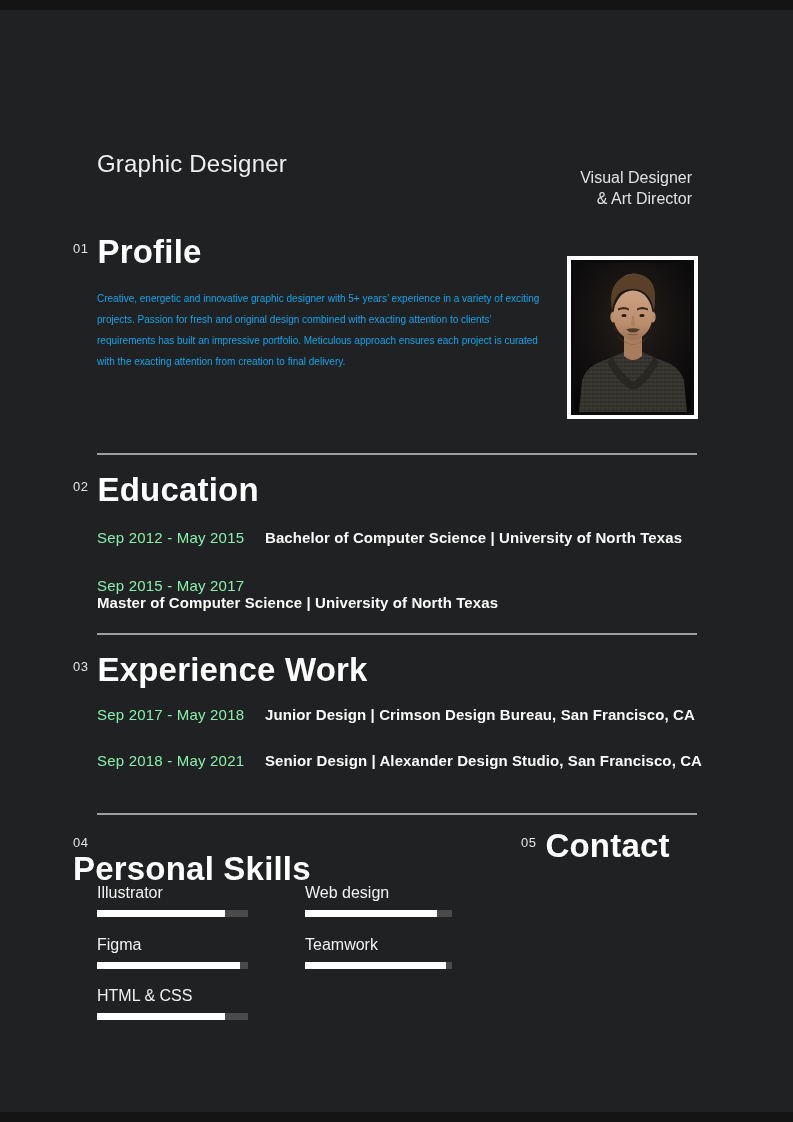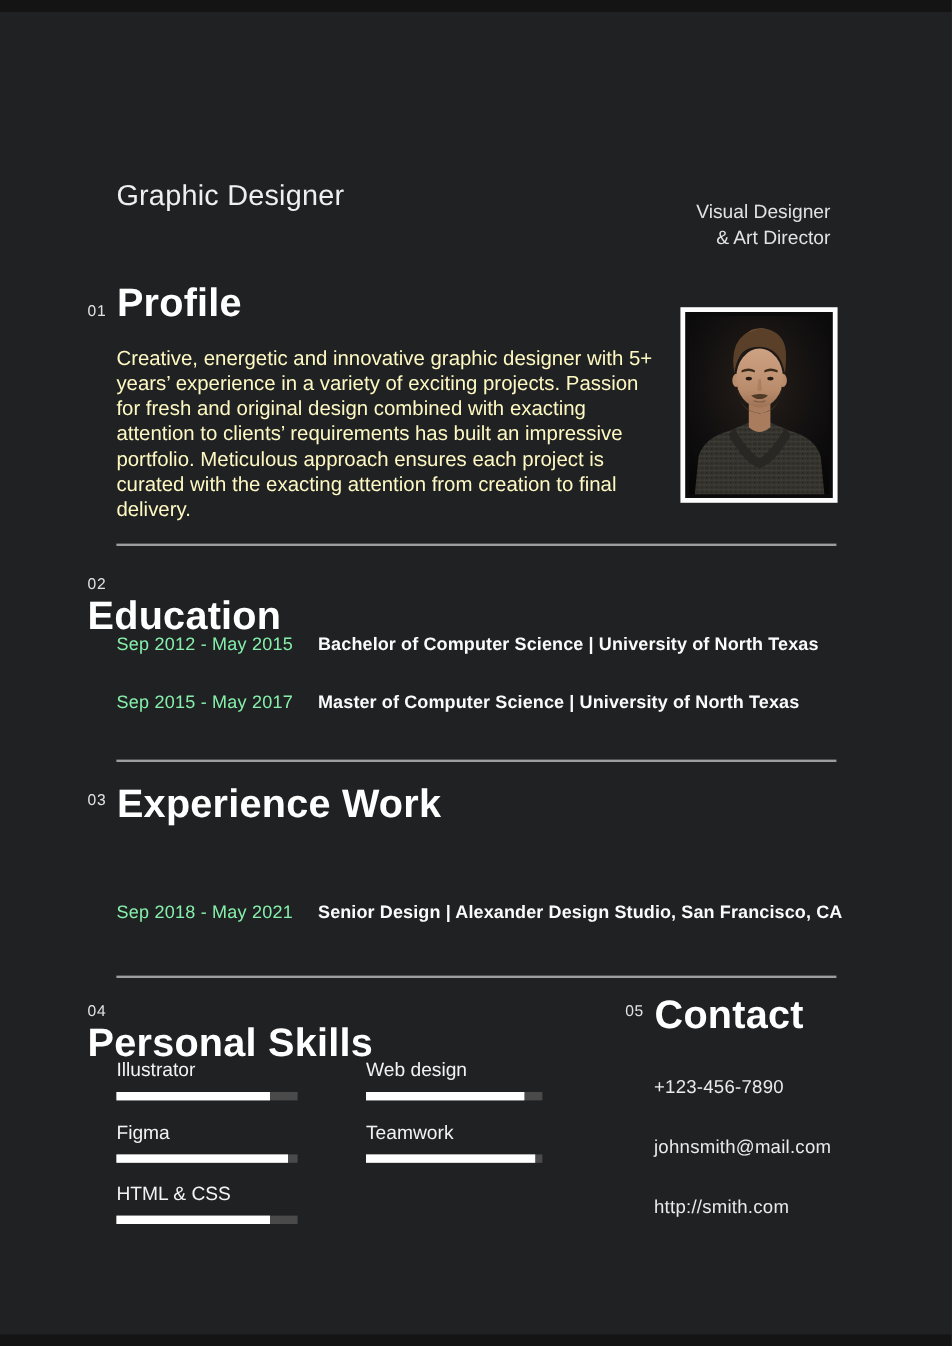--- a/index.html
+++ b/index.html
@@ -25,21 +25,21 @@
     position:absolute;right:101px;top:167px;
     font-size:16px;line-height:21px;color:#e2e2e2;text-align:right;
   }
 
   .sec-head{position:absolute;display:flex;align-items:flex-start;gap:9px;}
   .sec-num{font-size:13px;line-height:13px;color:#e3e3e3;padding-top:1px;letter-spacing:0.5px;}
   .sec-title{font-size:33px;line-height:26px;font-weight:700;color:#ffffff;margin-top:-2px;letter-spacing:0.2px;}
 
   .profile-text{
     position:absolute;left:97px;top:288px;width:447px;margin:0;
-    font-size:17px;line-height:21px;color:#fef9c3;
+    font-size:10px;line-height:21px;color:#0ea5e9;
   }
 
   .photo-frame{
     position:absolute;left:567px;top:256px;width:131px;height:163px;
     box-sizing:border-box;border:4px solid #fdfdfd;background:#0b0b0b;padding:3px;
   }
   .photo-frame svg{display:block;width:100%;height:100%;}
 
   .divider{position:absolute;left:97px;width:600px;height:2px;background:#9e9e9e;}
 
@@ -66,21 +66,21 @@
 <div class="page">
   <div class="edge-strip top"></div>
 
   <h2 class="role">Graphic Designer</h2>
 
   <div class="tagline">
     <div>Visual Designer</div>
     <div>&amp; Art Director</div>
   </div>
 
-  <div class="sec-head" style="left:73px;top:241px;align-items:flex-end;">
+  <div class="sec-head" style="left:73px;top:241px;">
     <span class="sec-num">01</span>
     <span class="sec-title">Profile</span>
   </div>
   <p class="profile-text">Creative, energetic and innovative graphic designer with 5+ years’ experience in a variety of exciting projects. Passion for fresh and original design combined with exacting attention to clients’ requirements has built an impressive portfolio. Meticulous approach ensures each project is curated with the exacting attention from creation to final delivery.</p>
 
   <div class="photo-frame">
     <svg viewBox="0 0 117 149" preserveAspectRatio="xMidYMid slice" role="img">
       <defs>
         <radialGradient id="pbg" cx="50%" cy="38%" r="78%">
           <stop offset="0%" stop-color="#261f19"></stop>
@@ -124,39 +124,43 @@
       <ellipse cx="50" cy="52.5" rx="2.6" ry="1.6" fill="#241a12"></ellipse>
       <ellipse cx="68" cy="52.5" rx="2.6" ry="1.6" fill="#241a12"></ellipse>
 
       <path d="M38,48 Q34,25 46,16 Q56,8 68,12 Q81,17 81,33 Q81,43 80,48 Q78,37 73,32 Q68,26 59,26 Q46,26 42,35 Q39,40 38,48 Z" fill="#5a4028"></path>
       <path d="M47,16 Q57,9 67,12 Q60,9 52,12 Z" fill="#6f5134"></path>
     </svg>
   </div>
 
   <div class="divider" style="top:453px;"></div>
 
-  <div class="sec-head" style="left:73px;top:479px;flex-direction:column;">
+  <div class="sec-head" style="left:73px;top:479px;">
     <span class="sec-num">02</span>
     <span class="sec-title">Education</span>
   </div>
   <div class="timeline-row" style="top:529px;">
     <span class="tl-date">Sep 2012 - May 2015</span>
     <span class="tl-desc">Bachelor of Computer Science | University of North Texas</span>
   </div>
-  <div class="timeline-row" style="top:577px;">
+  <div class="timeline-row" style="top:577px;flex-direction:column;">
     <span class="tl-date">Sep 2015 - May 2017</span>
     <span class="tl-desc">Master of Computer Science | University of North Texas</span>
   </div>
 
   <div class="divider" style="top:633px;"></div>
 
   <div class="sec-head" style="left:73px;top:659px;">
     <span class="sec-num">03</span>
     <span class="sec-title">Experience Work</span>
   </div>
+  <div class="timeline-row" style="top:706px;">
+    <span class="tl-date">Sep 2017 - May 2018</span>
+    <span class="tl-desc">Junior Design | Crimson Design Bureau, San Francisco, CA</span>
+  </div>
   <div class="timeline-row" style="top:752px;">
     <span class="tl-date">Sep 2018 - May 2021</span>
     <span class="tl-desc">Senior Design | Alexander Design Studio, San Francisco, CA</span>
   </div>
 
   <div class="divider" style="top:813px;"></div>
 
   <div class="sec-head" style="left:73px;top:835px;flex-direction:column;">
     <span class="sec-num">04</span>
     <span class="sec-title">Personal Skills</span>
@@ -191,20 +195,15 @@
       <div class="skill-track">
         <div class="skill-fill" style="width: 96%;"></div>
       </div>
     </div>
   </div>
 
   <div class="sec-head" style="left:521px;top:835px;">
     <span class="sec-num">05</span>
     <span class="sec-title">Contact</span>
   </div>
-  <div class="contact-list">
-    <div class="contact-item">+123-456-7890</div>
-    <div class="contact-item">johnsmith@mail.com</div>
-    <div class="contact-item">http://smith.com</div>
-  </div>
 
   <div class="edge-strip bottom"></div>
 </div>
 
 </body></html>

